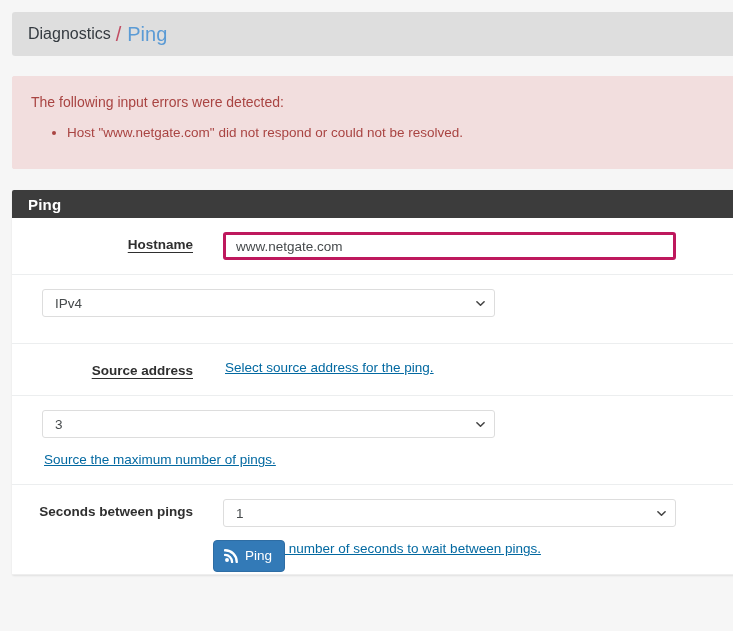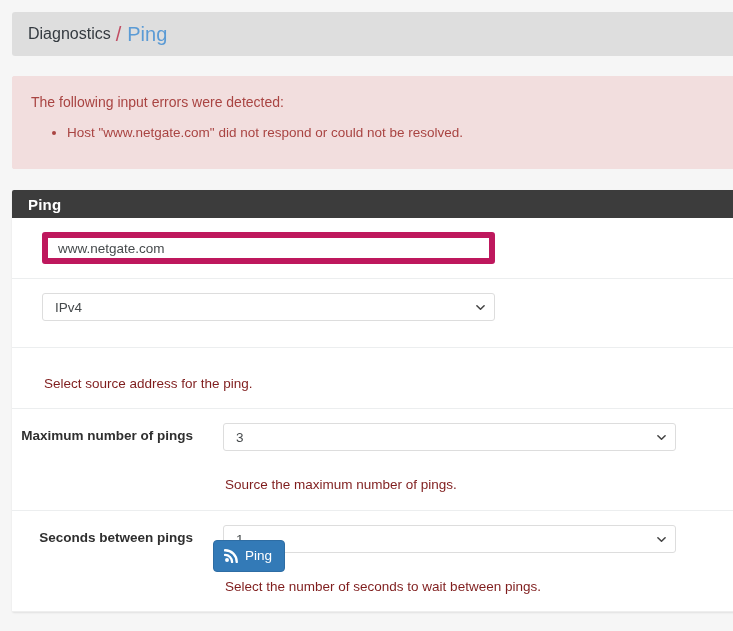--- a/index.html
+++ b/index.html
@@ -142,21 +142,21 @@
   }
 
   input.text-input {
     display: block;
     width: 453px;
     height: 28px;
     font-family: "Liberation Sans", sans-serif;
     font-size: 13.5px;
     color: #464a4c;
     background: #ffffff;
-    border: 6px solid #be185d;
+    border: 3px solid #be185d;
     border-radius: 3px;
     padding: 10px 10px;
     outline: none;
   }
 
   .select-wrap {
     position: relative;
     width: 453px;
     height: 40px;
     border-radius: 13px;
@@ -183,24 +183,25 @@
     right: 10px;
     top: 10px;
     width: 9px;
     height: 9px;
     pointer-events: none;
   }
   .caret svg { display: block; }
 
   .help-text {
     font-size: 13.5px;
-    color: #7f1d1d;
+    color: #0369a1;
     line-height: 1.5;
-    margin-top: 12px;
+    margin-top: 0;
     padding-left: 2px;
+    text-decoration: underline;
   }
 
   
   .btn-row {
     position: absolute;
     left: 12px;
     top: 540px;
     width: 680px;
     display: flex;
   }
@@ -242,20 +243,23 @@
   </ul>
 </div>
 
 <div class="panel">
   <div class="panel-heading">
     <span class="panel-title">Ping</span>
   </div>
   <div class="panel-body">
 
     <div class="form-row">
+      <div class="form-label">
+        <span class="lbl-underline">Hostname</span>
+      </div>
       <div class="form-control-col">
         <input class="text-input" type="text" value="www.netgate.com" style="">
       </div>
     </div>
 
     <div class="form-row">
       <div class="form-control-col">
         <div class="select-wrap">
           <select class="select-input">
             <option>IPv4</option>
@@ -263,29 +267,29 @@
           <span class="caret">
             <svg viewBox="0 0 10 10" width="9" height="9" aria-hidden="true">
               <path d="M1 3 L5 7 L9 3" fill="none" stroke="#444444" stroke-width="1.7" stroke-linecap="round" stroke-linejoin="round"></path>
             </svg>
           </span>
         </div>
       </div>
     </div>
 
     <div class="form-row">
+      <div class="form-label">
+        <span class="lbl-underline">Source address</span>
+      </div>
       <div class="form-control-col">
         <div class="help-text">Select source address for the ping.</div>
       </div>
     </div>
 
     <div class="form-row">
-      <div class="form-label">
-        <span>Maximum number of pings</span>
-      </div>
       <div class="form-control-col">
         <div class="select-wrap">
           <select class="select-input">
             <option>3</option>
           </select>
           <span class="caret">
             <svg viewBox="0 0 10 10" width="9" height="9" aria-hidden="true">
               <path d="M1 3 L5 7 L9 3" fill="none" stroke="#444444" stroke-width="1.7" stroke-linecap="round" stroke-linejoin="round"></path>
             </svg>
           </span>

